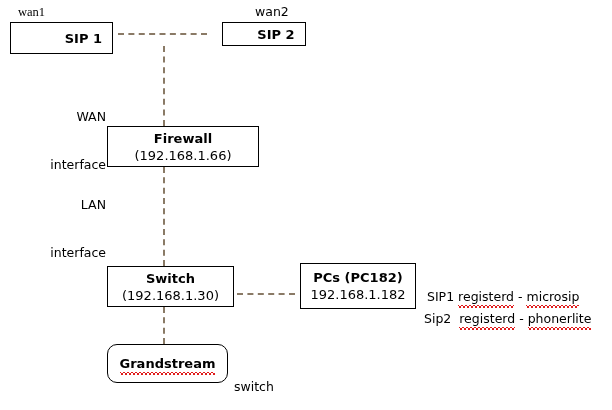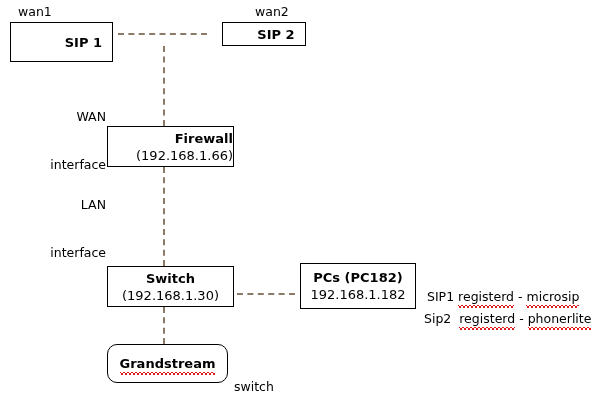--- a/index.html
+++ b/index.html
@@ -38,32 +38,32 @@
   .node .addr {
     font-weight: normal;
     font-size: 13px;
     line-height: 17px;
     white-space: nowrap;
   }
   .center { text-align: center; }
 
   
   #node-sip1 {
-    left: 10px; top: 22px; width: 103px; height: 40px;
+    left: 10px; top: 22px; width: 103px; height: 32px;
     padding-right: 10px;
     align-items: flex-end;
   }
   #node-sip2 {
     left: 222px; top: 22px; width: 84px; height: 24px;
     padding-left: 24px;
     align-items: center;
   }
   #node-firewall {
-    left: 107px; top: 126px; width: 127px; height: 41px;
-    align-items: flex-end;
+    left: 107px; top: 126px; width: 152px; height: 41px;
+    align-items: center;
   }
   #node-switch {
     left: 107px; top: 266px; width: 127px; height: 41px;
     align-items: center;
   }
   #node-pcs {
     left: 300px; top: 263px; width: 116px; height: 46px;
     align-items: center;
   }
   #node-grandstream {
@@ -74,21 +74,21 @@
 
   
   .label {
     position: absolute;
     font-size: 12.5px;
     line-height: 16px;
     white-space: pre;
     z-index: 2;
   }
 
-  #label-wan1 { left: 18px;  top: 4px; }
+  #label-wan1 { left: 18px;  top: 4px; font-family: Liberation Serif, serif; }
   #label-wan2 { left: 255px; top: 4px; }
   #label-wan-interface  { left: 20px; top: 77px;  width: 86px; text-align: right; }
   #label-lan-interface  { left: 20px; top: 165px; width: 86px; text-align: right; }
   #label-switch-mode    { left: 234px; top: 347px; }
   #label-sip1-reg       { left: 427px; top: 289px; }
   #label-sip2-reg       { left: 424px; top: 311px; }
 
   
   .conn {
     position: absolute;

